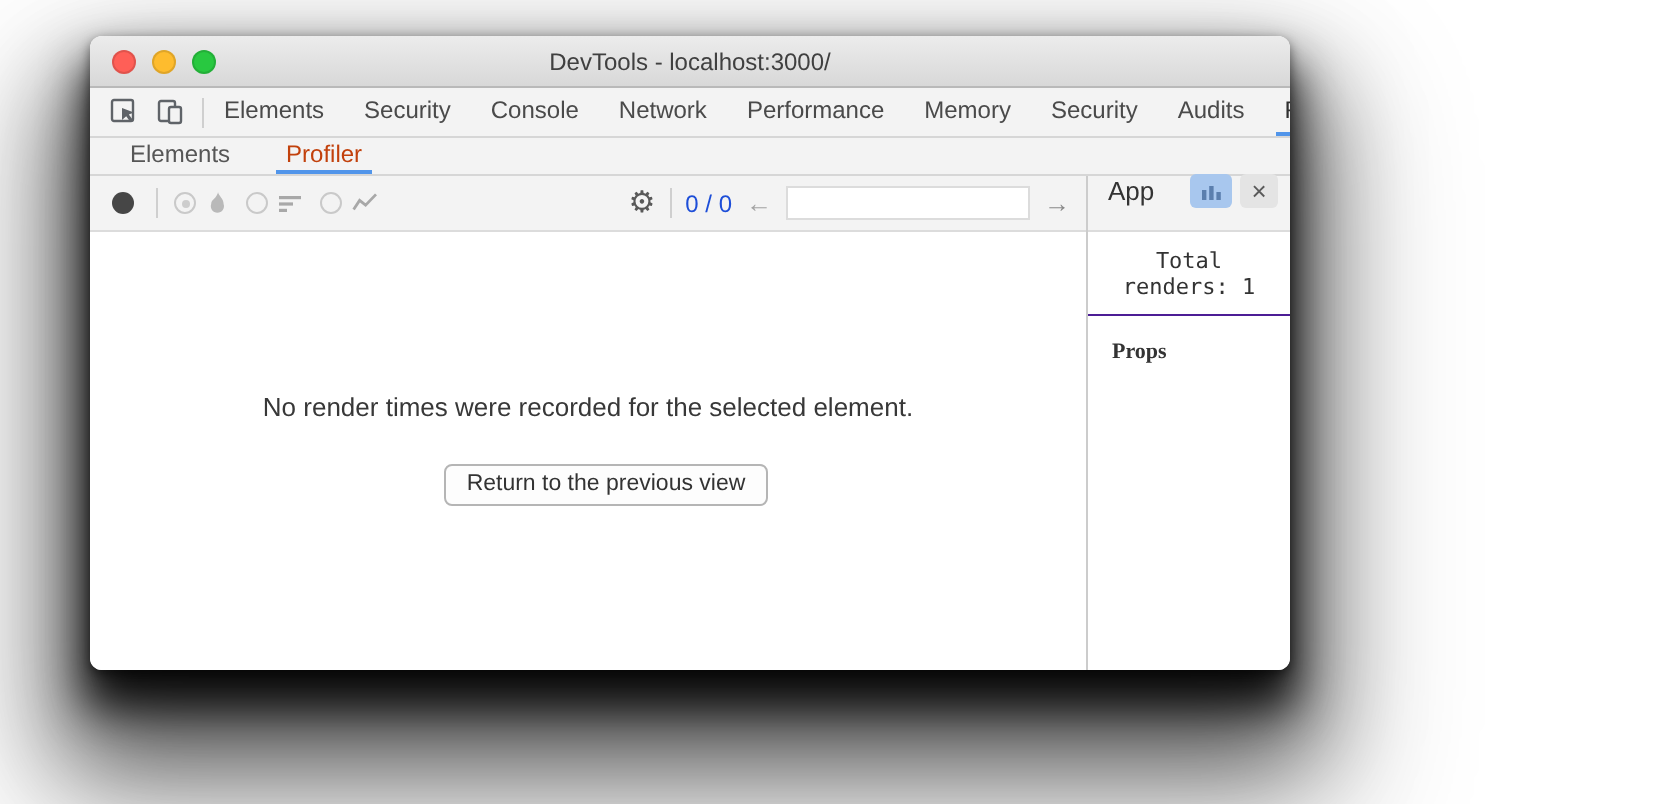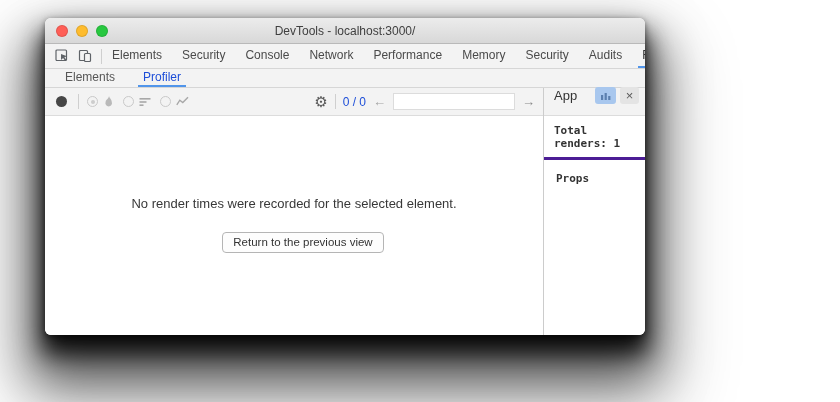--- a/index.html
+++ b/index.html
@@ -40,21 +40,21 @@
          border-bottom:2px solid transparent; white-space:nowrap; }
   .tab.selected { color:#303030; border-bottom-color:#5195ea; }
   .tabbar-right { margin-left:auto; display:flex; align-items:center; gap:8px; padding-right:8px; }
   .kebab { font-size:13px; color:#5f5f5f; line-height:1; padding:2px 4px; }
 
   
   .subtabbar { height:19px; background:#f3f3f3; border-bottom:1px solid #d6d6d6;
                display:flex; align-items:stretch; font-size:12px; color:#565656; padding-left:6px; }
   .subtab { display:flex; align-items:center; padding:0 5px; margin:0 9px;
             border-bottom:2px solid transparent; white-space:nowrap; }
-  .subtab.selected { color:#1d4ed8; border-bottom-color:#5195ea; }
+  .subtab.selected { color:#c2410c; border-bottom-color:#5195ea; }
 
   
   .body { display:flex; height:247px; }
   .left-pane { width:498px; display:flex; flex-direction:column; background:#fff; }
   .right-pane { flex:1; border-left:1px solid #ccc; display:flex; flex-direction:column; background:#fff; }
 
   
   .ptoolbar { height:28px; background:#f3f3f3; border-bottom:1px solid #dcdcdc;
               display:flex; align-items:center; padding:0 8px; gap:8px; }
   .record { width:11px; height:11px; border-radius:50%; background:#464646; margin:0 3px; }
@@ -84,22 +84,22 @@
   
   .rp-header { height:28px; background:#f3f3f3; border-bottom:1px solid #dcdcdc;
                display:flex; align-items:center; padding:0 6px 12px 10px; gap:4px; }
   .rp-title { font-size:13px; color:#333; flex:1; }
   .chart-btn { width:21px; height:17px; background:#a8c7ee; border-radius:3px;
                display:flex; align-items:center; justify-content:center; }
   .close-btn { width:19px; height:17px; background:#e4e4e4; border-radius:3px;
                display:flex; align-items:center; justify-content:center;
                font-size:13px; color:#5a5a5a; line-height:1; }
   .rp-body { flex:1; font-family:"DejaVu Sans Mono", monospace; font-size:11px; }
-  .rp-renders { padding:8px 10px 7px; color:#333; font-weight:bold; border-bottom:3px solid #4c1d95; }
-  .rp-props-label { padding:12px 0 0 12px; color:#333; font-weight:bold; }
+  .rp-renders { padding:8px 10px 7px; color:#333; font-weight:normal; border-bottom:1px solid #4c1d95;text-align:center; }
+  .rp-props-label { padding:12px 0 0 12px; color:#333; font-weight:bold;font-family:Liberation Serif, serif; }
   .rp-props-value { padding:8px 0 0 24px; color:#8a8a8a; }
 </style>
 </head>
 <body>
 
 <div class="stage">
   <div class="window">
 
     <div class="titlebar">
       <div class="lights">

